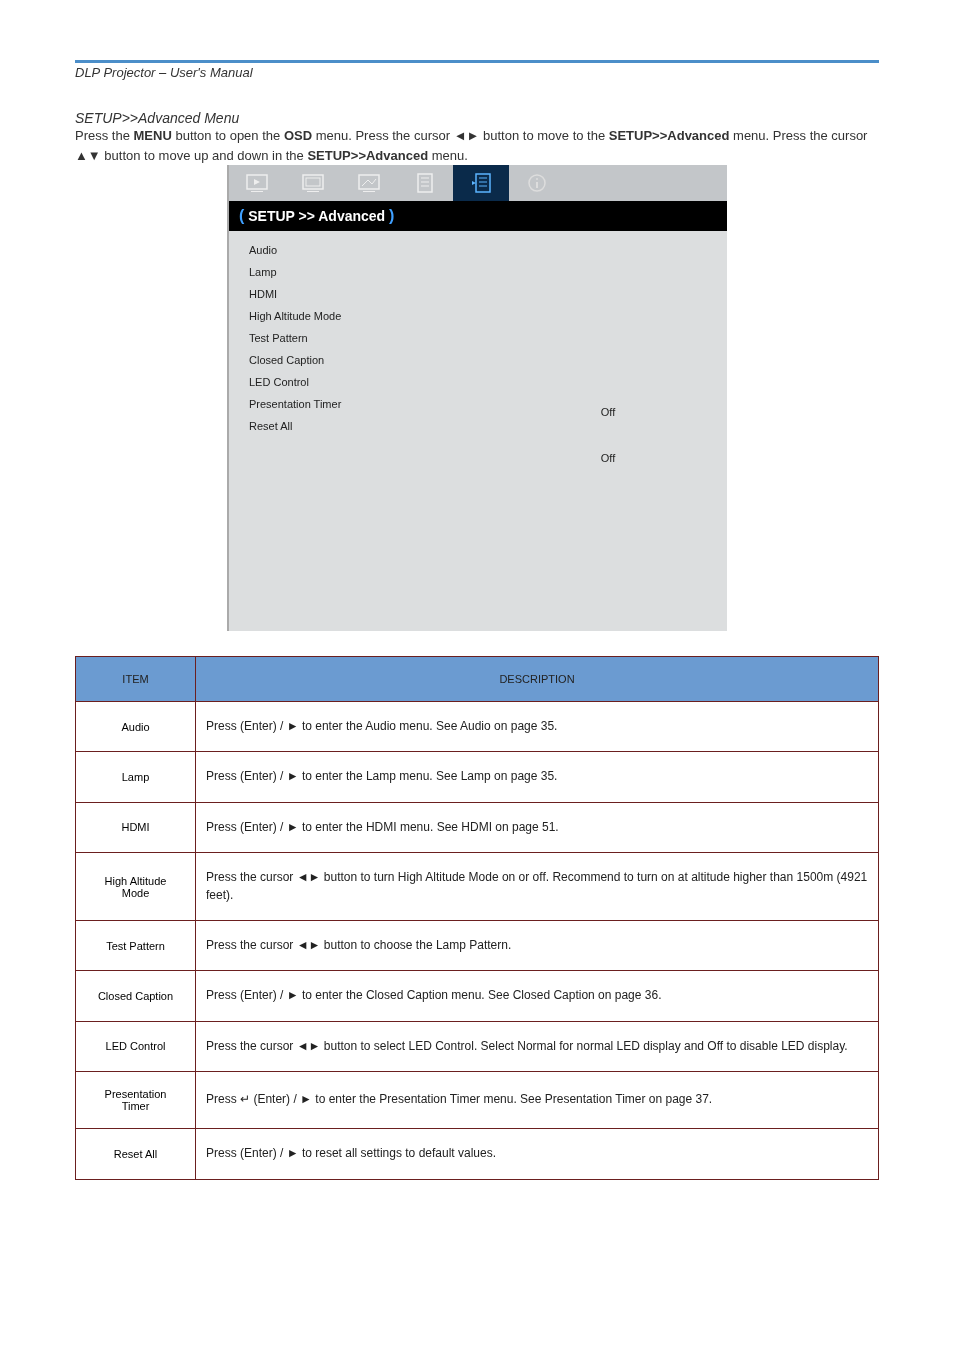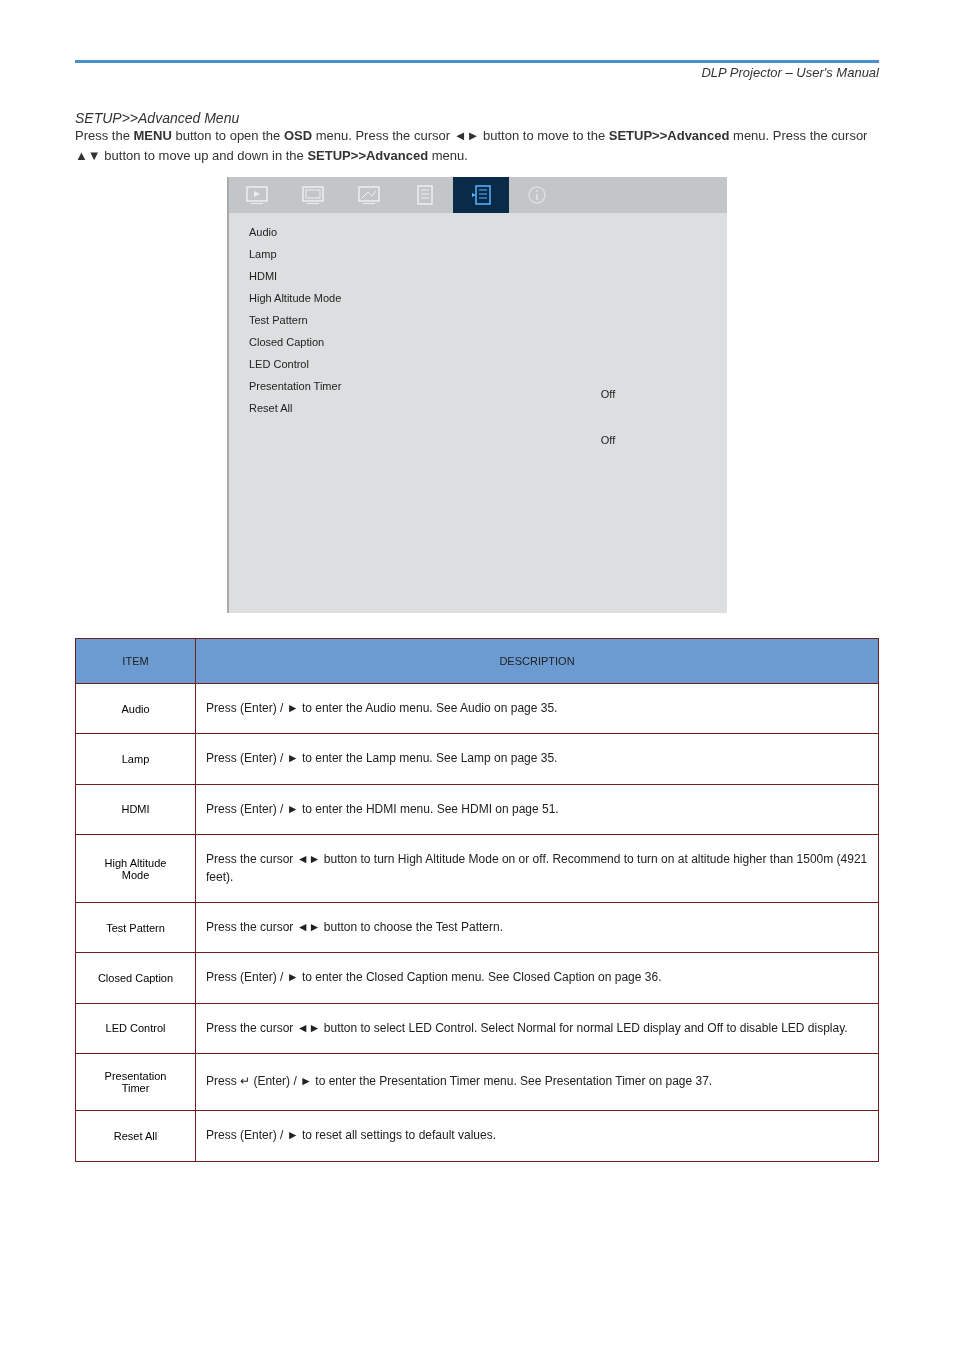--- a/index.html
+++ b/index.html
@@ -12,37 +12,35 @@
   }
   .page {
     padding: 60px 75px 40px 75px;
   }
   .header-rule {
     height: 3px;
     background: #4b8ec9;
     margin-bottom: 2px;
   }
   .header-text {
-    text-align: right;
     font-style: italic;
     font-size: 13px;
     color: #333;
     margin-bottom: 30px;
   }
   .section-title {
     font-style: italic;
     font-size: 14px;
     color: #333;
     margin-bottom: 0;
   }
   .instructions {
     font-size: 13px;
     color: #333;
     line-height: 1.5;
-    margin-bottom: 12px;
   }
   .arrows-lr, .arrows-ud, .arrow-r, .enter-icon {
     font-family: Arial, sans-serif;
   }
   .osd {
     width: 500px;
     margin: 0 auto 25px auto;
     border-left: 2px solid #aaa;
     font-size: 11px;
   }
@@ -203,20 +201,25 @@
           </svg>
       </div>
       <div class="osd-tab">
         <svg width="20" height="20">
             <circle cx="10" cy="10" r="8" fill="none" stroke="#ddd" stroke-width="1.5"></circle>
             <circle cx="10" cy="6" r="1" fill="#ddd"></circle>
             <rect x="9" y="9" width="2" height="6" fill="#ddd"></rect>
           </svg>
       </div>
     </div>
+    <div class="osd-breadcrumb">
+      <span class="paren">(</span>
+      <span>SETUP &gt;&gt; Advanced</span>
+      <span class="paren">)</span>
+    </div>
     <div class="osd-body">
       <div class="osd-left">
         <div class="osd-row">Audio</div>
         <div class="osd-row">Lamp</div>
         <div class="osd-row">HDMI</div>
         <div class="osd-row">High Altitude Mode</div>
         <div class="osd-row">Test Pattern</div>
         <div class="osd-row">Closed Caption</div>
         <div class="osd-row">LED Control</div>
         <div class="osd-row">Presentation Timer</div>
@@ -254,21 +257,21 @@
         <tr class="row-h-sm">
           <td class="item">HDMI</td>
           <td class="descr"><span>Press </span><span> (Enter) / ► to enter the HDMI menu. See HDMI on page 51.</span></td>
         </tr>
         <tr class="row-h-md">
           <td class="item">High Altitude Mode</td>
           <td class="descr"><span>Press the cursor </span><span class="arrows-lr">◄►</span><span> button to turn High Altitude Mode on or off. Recommend to turn on at altitude higher than 1500m (4921 feet).</span></td>
         </tr>
         <tr class="row-h-sm">
           <td class="item">Test Pattern</td>
-          <td class="descr"><span>Press the cursor </span><span class="arrows-lr">◄►</span><span> button to choose the Test Pattern.</span></td>
+          <td class="descr"><span>Press the cursor </span><span class="arrows-lr">◄►</span><span> button to choose the Lamp Pattern.</span></td>
         </tr>
         <tr class="row-h-sm">
           <td class="item">Closed Caption</td>
           <td class="descr"><span>Press </span><span> (Enter) / ► to enter the Closed Caption menu. See Closed Caption on page 36.</span></td>
         </tr>
         <tr class="row-h-md">
           <td class="item">LED Control</td>
           <td class="descr"><span>Press the cursor </span><span class="arrows-lr">◄►</span><span> button to select LED Control. Select Normal for normal LED display and Off to disable LED display.</span></td>
         </tr>
         <tr class="row-h-sm">

